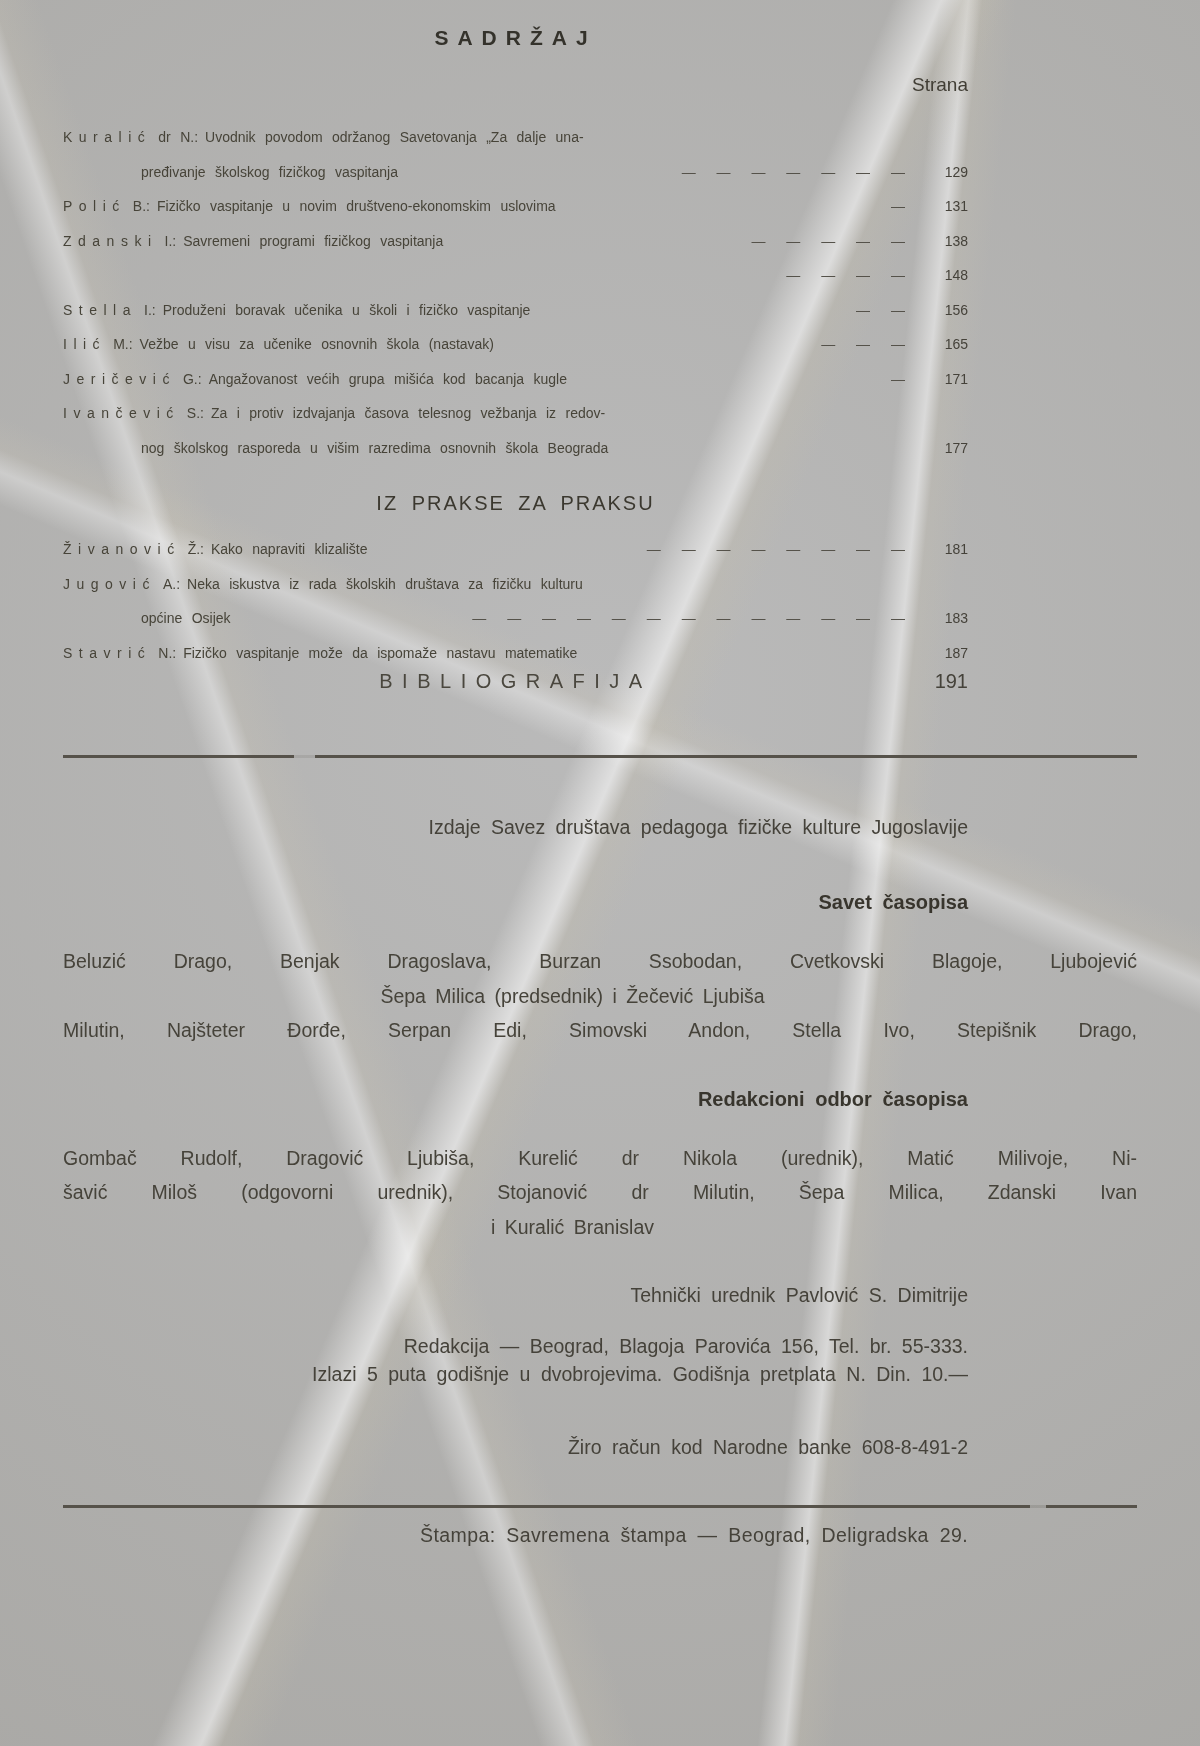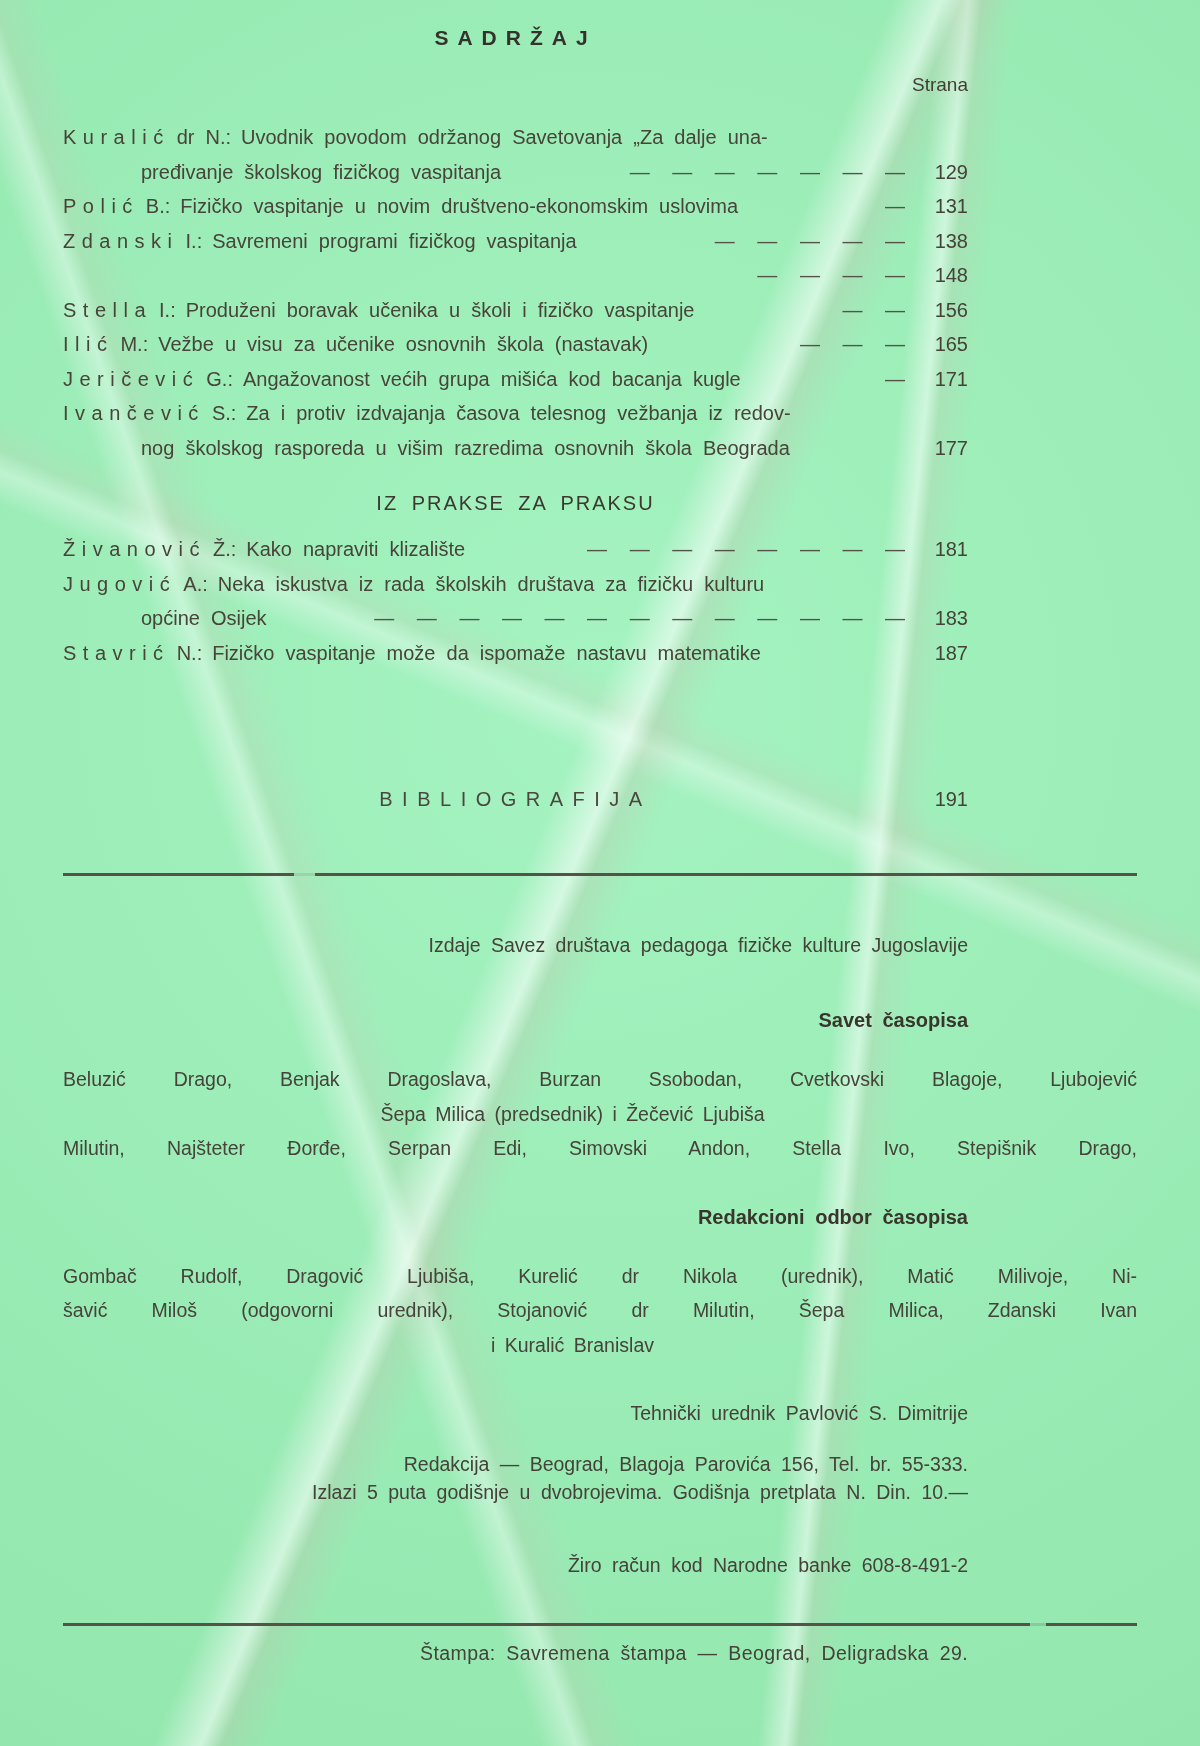--- a/index.html
+++ b/index.html
@@ -1,20 +1,20 @@
 <!DOCTYPE html>
 <html><head>
 <meta charset="utf-8">
 <style>
   html,body{margin:0;padding:0;background:#d8d4c6;}
   .paper{
     position:relative;
     width:1200px;height:1746px;
     margin:0 auto;
-    background:#86efac;
+    background:#a3a3a3;
     color:#474439;
     font-family:"Liberation Sans", sans-serif;
     overflow:hidden;
   }
   
   .paper::before{
     content:"";position:absolute;inset:0;pointer-events:none;
     background:
       linear-gradient(113deg, rgba(255,255,255,0) 46%, rgba(255,255,255,.55) 48.5%, rgba(196,190,172,.28) 49.6%, rgba(255,255,255,0) 52%),
       linear-gradient(71deg, rgba(255,255,255,0) 30%, rgba(255,255,255,.4) 32%, rgba(205,198,180,.22) 33%, rgba(255,255,255,0) 35.5%),
@@ -23,35 +23,35 @@
       radial-gradient(130% 90% at 50% 40%, rgba(255,255,255,.25), rgba(183,176,156,.18) 96%);
   }
   .inner{position:relative;padding:0 63px;}
   .toc-block{width:905px;}
   .title{
     padding-top:26px;text-align:center;
     font-size:21px;font-weight:700;letter-spacing:9px;color:#34322b;
   }
   .strana{margin-top:24px;text-align:right;font-size:19px;color:#413e35;}
   #toc-main{margin-top:24px;}
-  .toc-line{display:flex;align-items:flex-end;line-height:34.5px;font-size:20px;}
+  .toc-line{display:flex;align-items:flex-end;line-height:34.5px;font-size:14px;}
   .txt{word-spacing:5.5px;padding-right:6px;white-space:nowrap;}
   .cont{padding-left:78px;}
   .auth{letter-spacing:6.5px;}
   .suf{margin-left:7px;}
   .fill{
     flex:1;text-align:right;white-space:nowrap;overflow:hidden;
     word-spacing:15px;letter-spacing:1px;padding-right:12px;color:#55524a;
   }
   .pg{flex:0 0 50px;text-align:right;color:#45423a;}
   .section-heading{
     margin-top:27px;margin-bottom:17px;text-align:center;
     font-size:20px;letter-spacing:2px;color:#3b382f;word-spacing:6px;
   }
-  .bib-line{display:flex;align-items:center;margin-top:118px;font-size:20px;gap:23px;}
+  .bib-line{display:flex;align-items:center;font-size:20px;gap:23px;}
   .bib-spacer{flex:0 0 50px;}
   .bib-label{flex:1;text-align:center;letter-spacing:9.5px;color:#4a473e;}
   .rule{height:3px;background:
     linear-gradient(90deg,#56524a 0 21.5%, rgba(86,82,74,.15) 21.5% 23.5%, #56524a 23.5% 100%);
     margin-top:62px;}
   .rule2{margin-top:46px;background:
     linear-gradient(90deg,#56524a 0 90%, rgba(86,82,74,.2) 90% 91.5%, #56524a 91.5% 100%);}
   .center-block{width:905px;text-align:right;font-size:19.5px;word-spacing:5px;color:#45423a;}
   .publisher{margin-top:58px;}
   .h-bold{font-weight:700;font-size:20px;color:#38352d;}

